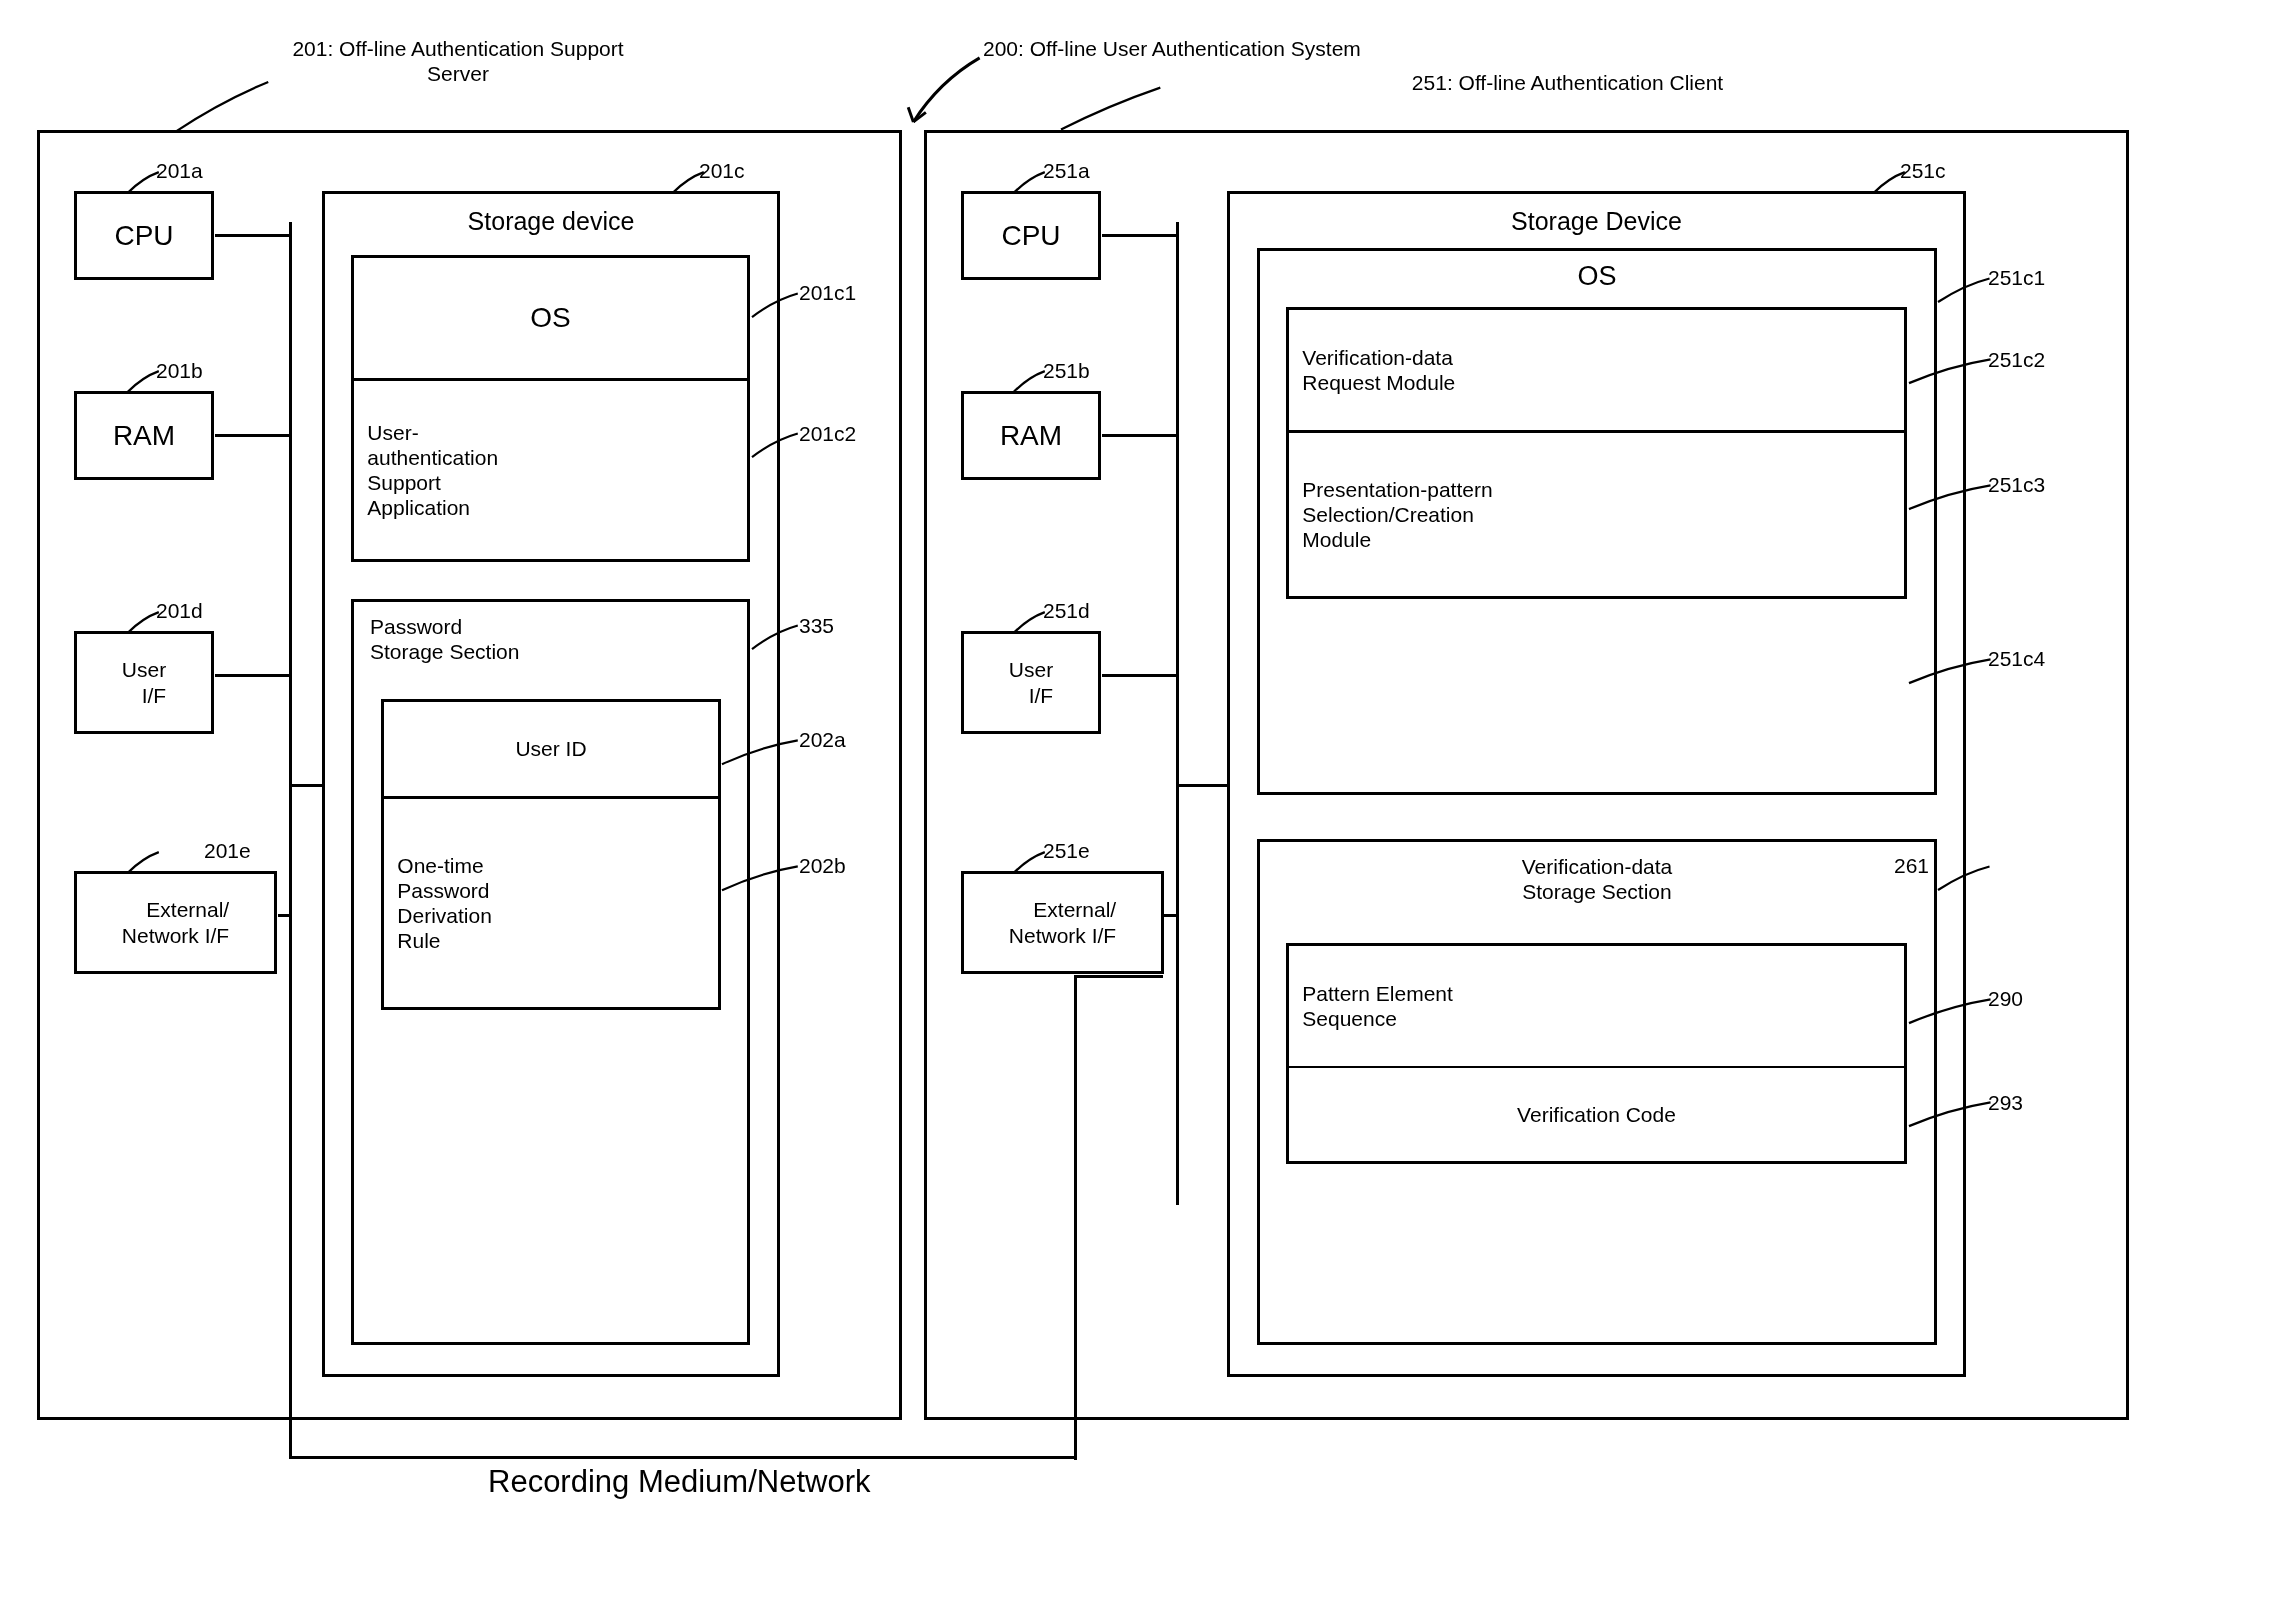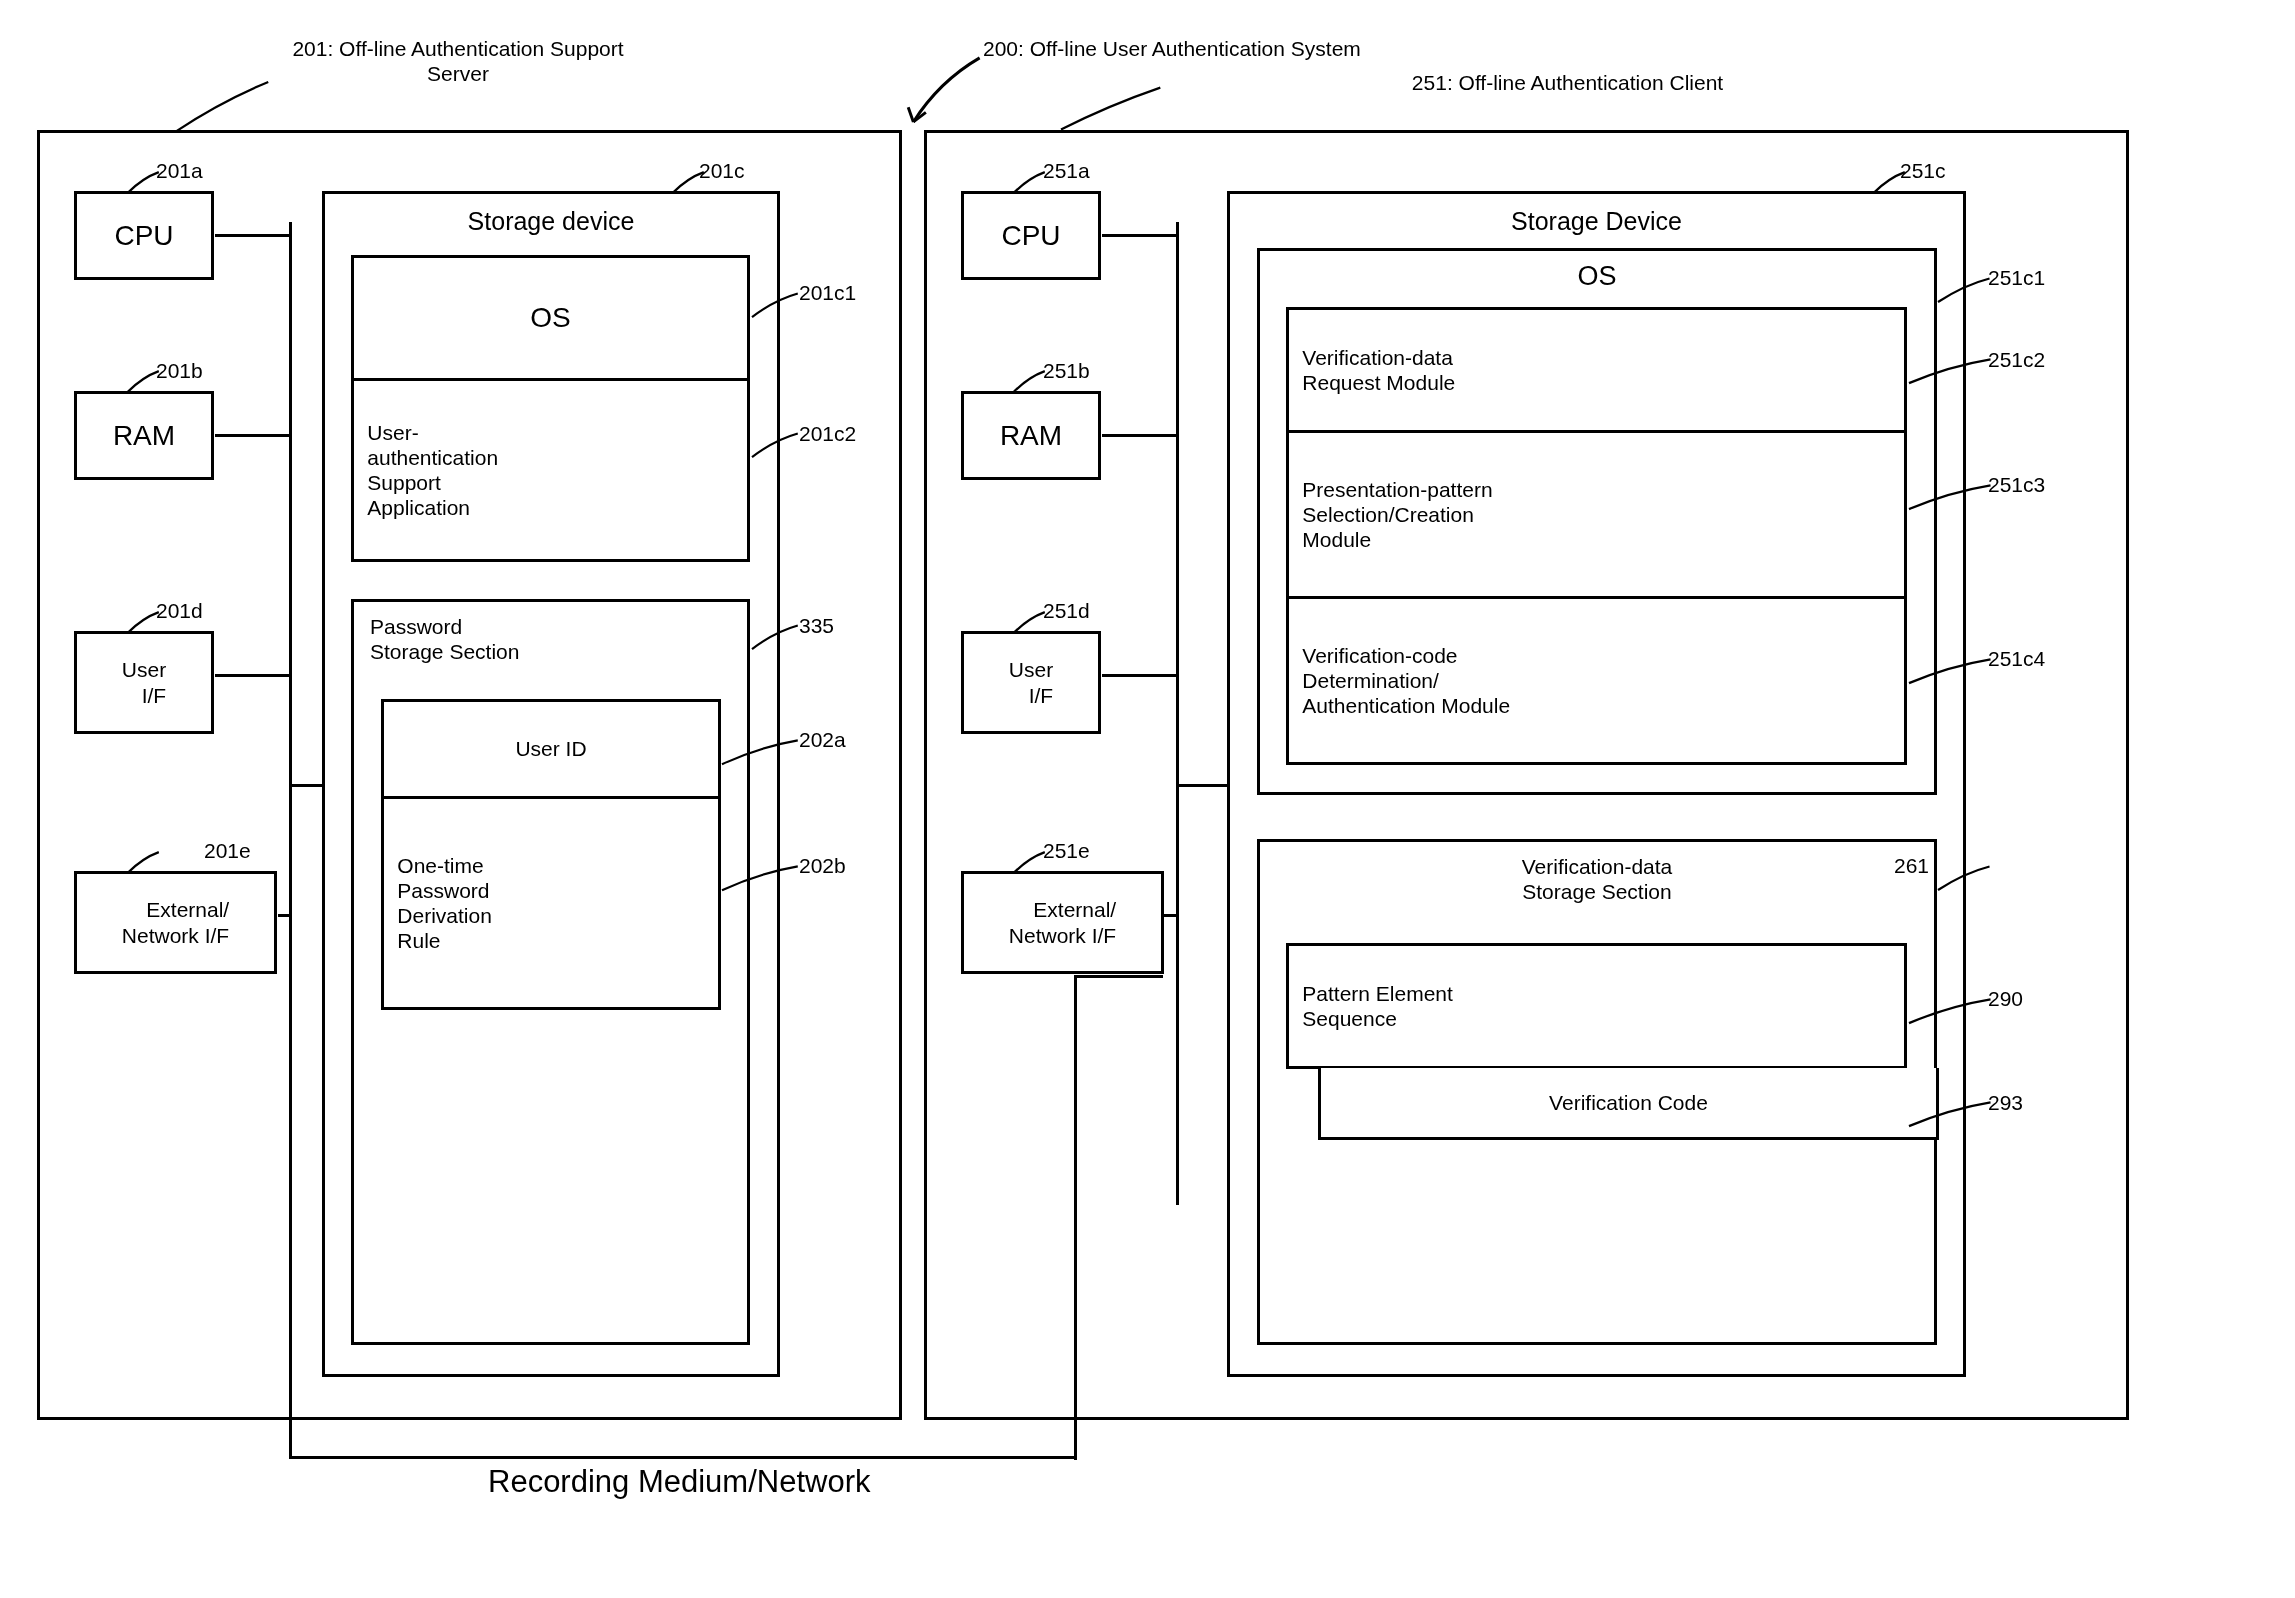--- a/index.html
+++ b/index.html
@@ -225,44 +225,41 @@
     </svg>
 
   <div class="box left-text" style="left:1256px; top:403px; width:621px; height:166px; border-top:none;">
     <span>Presentation-pattern<br>Selection/Creation<br>Module</span>
   </div>
   <div class="label" style="left:1958px; top:443px;">251c3</div>
   <svg class="lead-svg" style="left:1879px; top:453px; width:83px; height:30px;" viewBox="0 0 112 40" width="83" height="30">
       <path d="M 0 35 Q 55 12 110 3" stroke="#000" stroke-width="3" fill="none"></path>
     </svg>
 
-  <div class="box left-text" style="left:1256px; top:569px; width:621px; height:166px; border-top:none;">
-    <span>Verification-code<br>Determination/<br>Authentication Module</span>
-  </div>
   <div class="label" style="left:1958px; top:617px;">251c4</div>
   <svg class="lead-svg" style="left:1879px; top:627px; width:83px; height:30px;" viewBox="0 0 112 40" width="83" height="30">
       <path d="M 0 35 Q 55 12 110 3" stroke="#000" stroke-width="3" fill="none"></path>
     </svg>
 
   <div class="box" style="left:1227px; top:809px; width:680px; height:506px;"></div>
   <div class="label label-center" style="left:1227px; top:824px; width:680px; line-height:1.2;">Verification-data<br>Storage Section</div>
   <div class="label" style="left:1864px; top:824px;">261</div>
   <svg class="lead-svg" style="left:1908px; top:834px; width:53px; height:30px;" viewBox="0 0 72 40" width="53" height="30">
       <path d="M 0 35 Q 35 12 70 3" stroke="#000" stroke-width="3" fill="none"></path>
     </svg>
 
   <div class="box left-text" style="left:1256px; top:913px; width:621px; height:126px;">
     <span>Pattern Element<br>Sequence</span>
   </div>
   <div class="label" style="left:1958px; top:957px;">290</div>
   <svg class="lead-svg" style="left:1879px; top:967px; width:83px; height:30px;" viewBox="0 0 112 40" width="83" height="30">
       <path d="M 0 35 Q 55 12 110 3" stroke="#000" stroke-width="3" fill="none"></path>
     </svg>
 
-  <div class="box center-text" style="left:1256px; top:1038px; width:621px; height:72px; border-top:none;margin-left:32px;">
+  <div class="box center-text" style="left:1256px; top:1038px; width:621px; height:96px; border-top:none;">
     <span>Verification Code</span>
   </div>
   <div class="label" style="left:1958px; top:1061px;">293</div>
   <svg class="lead-svg" style="left:1879px; top:1070px; width:83px; height:30px;" viewBox="0 0 112 40" width="83" height="30">
       <path d="M 0 35 Q 55 12 110 3" stroke="#000" stroke-width="3" fill="none"></path>
     </svg>
 
   <div class="vline" style="left:259px; top:1175px; height:251px;"></div>
 
   <div class="hline" style="left:259px; top:1426px; width:787px;"></div>

